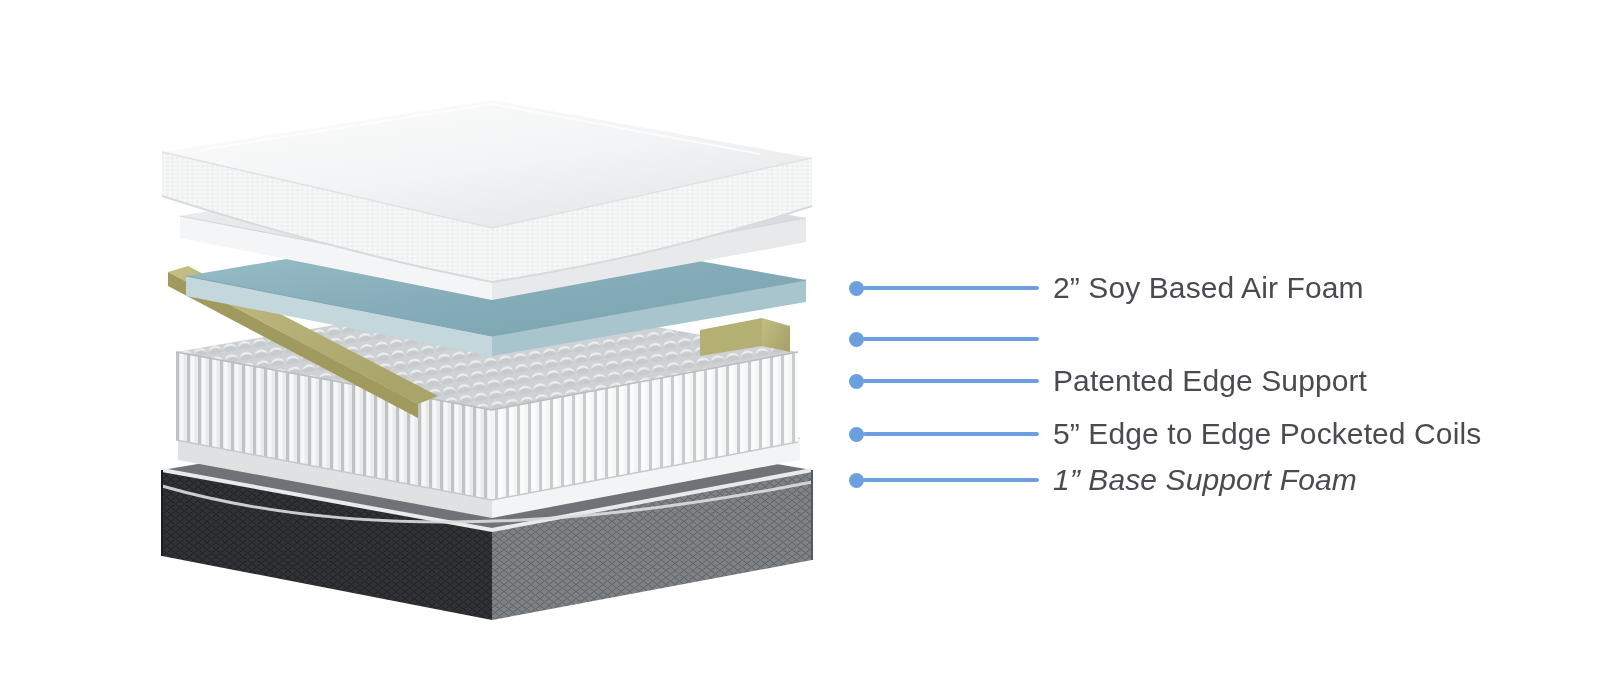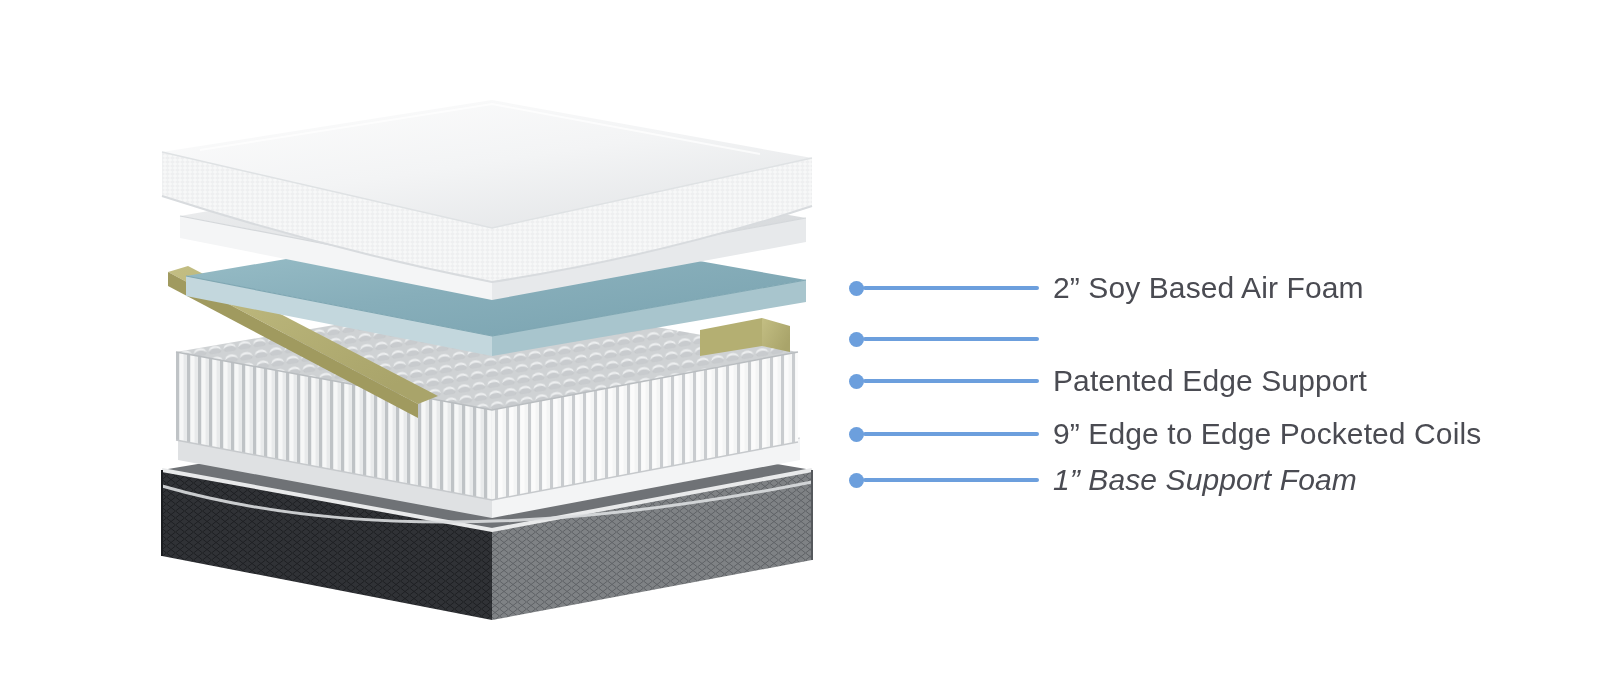--- a/index.html
+++ b/index.html
@@ -219,21 +219,21 @@
 
     <div class="callout" style="left:19px; top:324px;text-align:center;">
       <span class="cdot"></span>
       <span class="cline" style="width:176px;"></span>
       <span class="clabel">Patented Edge Support</span>
     </div>
 
     <div class="callout" style="left:19px; top:377px;">
       <span class="cdot"></span>
       <span class="cline" style="width:176px;"></span>
-      <span class="clabel">9” Edge to Edge Pocketed Coils</span>
+      <span class="clabel">5” Edge to Edge Pocketed Coils</span>
     </div>
 
     <div class="callout" style="left:19px; top:423px;font-style:italic;">
       <span class="cdot"></span>
       <span class="cline" style="width:176px;"></span>
       <span class="clabel">1” Base Support Foam</span>
     </div>
 
   </div>
 </div>

